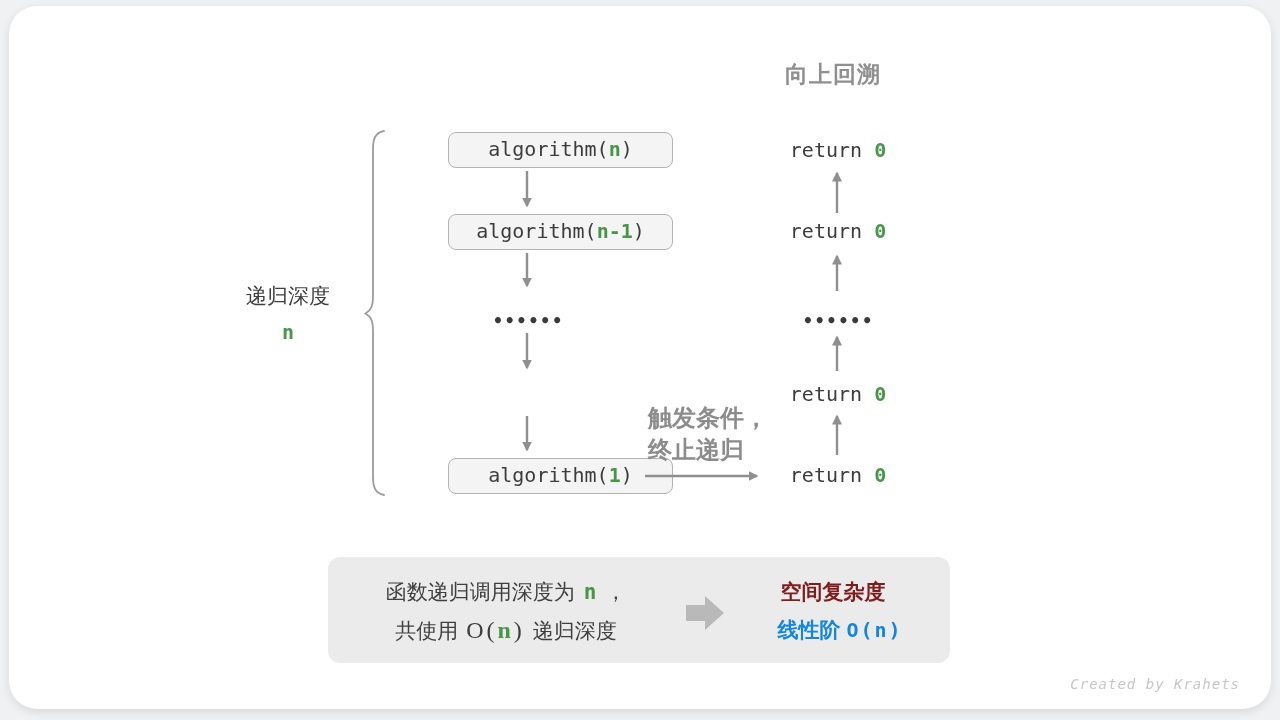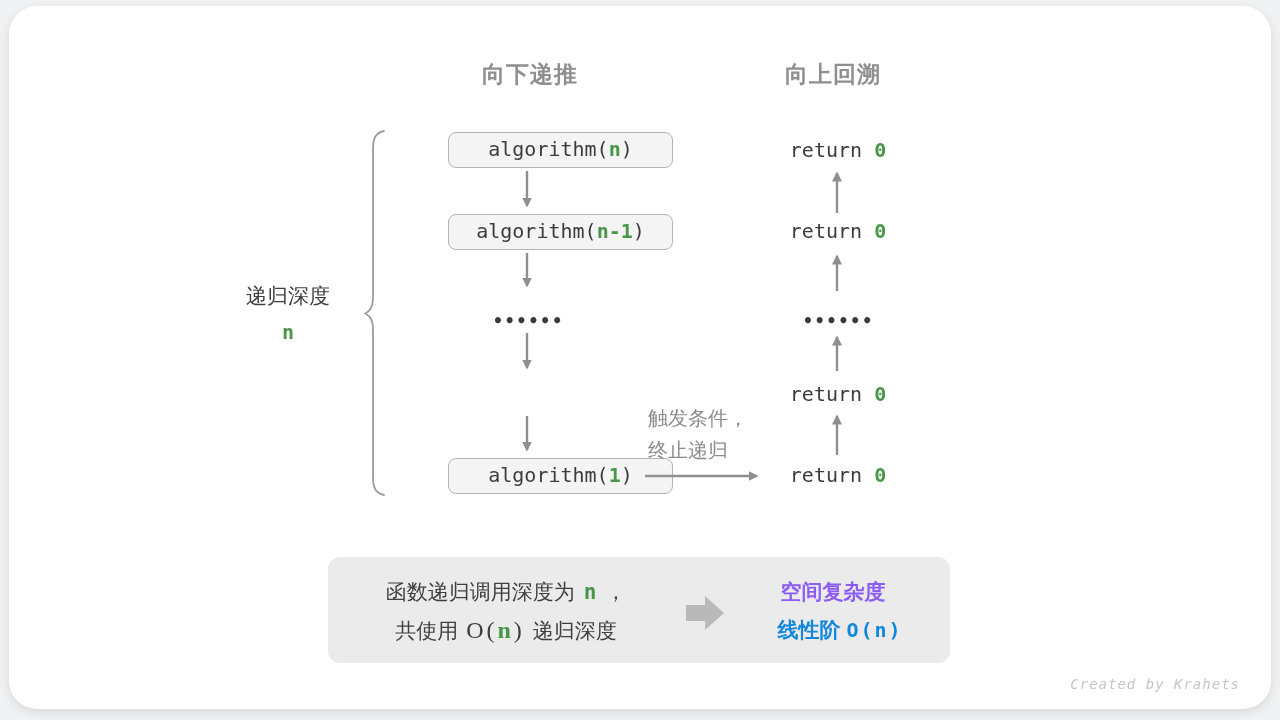--- a/index.html
+++ b/index.html
@@ -36,47 +36,46 @@
     font-size:20px;text-align:center;
   }
   .dots{
     width:100px;height:22px;line-height:22px;text-align:center;
     font-size:17px;font-weight:bold;color:var(--dots,#3a3a3a);
     letter-spacing:1px;font-family:"DejaVu Sans",sans-serif;
   }
   .depth-label{font-size:21px;color:var(--dark,#3f3f3f);}
   .depth-n{font-family:"DejaVu Sans Mono",monospace;font-size:20px;}
   .trigger{
-    font-size:20px;font-weight:normal;color:var(--trigger,#8c8c8c);
+    font-size:24px;font-weight:bold;color:var(--trigger,#8c8c8c);
     line-height:32px;white-space:nowrap;
   }
   .summary-box{
     left:328px;top:557px;width:622px;height:106px;
     background:var(--summary-bg,#ebebeb);border-radius:12px;
   }
   .sum-line{font-size:21px;height:28px;line-height:28px;white-space:nowrap;}
   .sum-code{font-size:24px;letter-spacing:3px;font-family:Liberation Serif, serif;}
   .sum-var-gap{margin:0 9px;}
   .sum-code-gap{margin:0 8px;}
-  .sum-title{font-size:21px;font-weight:bold;color:#8b5cf6;}
+  .sum-title{font-size:21px;font-weight:bold;color:#7f1d1d;}
   .sum-result{font-size:21px;font-weight:bold;color:var(--blue,#1287dc);white-space:nowrap;}
   .sum-result .code{color:var(--blue,#1287dc);font-weight:bold;font-size:20px;letter-spacing:2px;margin-left:6px;}
   .watermark{
     font-family:"DejaVu Sans Mono",monospace;font-size:14px;
     color:var(--watermark,#c6c6c6);letter-spacing:1px;
   }
   svg.overlay{position:absolute;left:0;top:0;pointer-events:none;}
 </style>
 </head>
 <body>
 
 <div class="canvas">
   <div class="card"></div>
 
-  <div class="abs center col-header" style="left:430px;top:59px;width:200px;">向下递推</div>
   <div class="abs center col-header" style="left:733px;top:59px;width:200px;">向上回溯</div>
 
   <div class="abs center depth-label" style="left:218px;top:282px;width:140px;">递归深度</div>
   <div class="abs center depth-n" style="left:218px;top:320px;width:140px;"><span class="g">n</span></div>
 
   <div class="abs code stack-box" style="top:132px;">
     <span>algorithm(</span><span class="g">n</span><span>)</span>
   </div>
   <div class="abs code stack-box" style="top:214px;">
     <span>algorithm(</span><span class="g">n-1</span><span>)</span>

